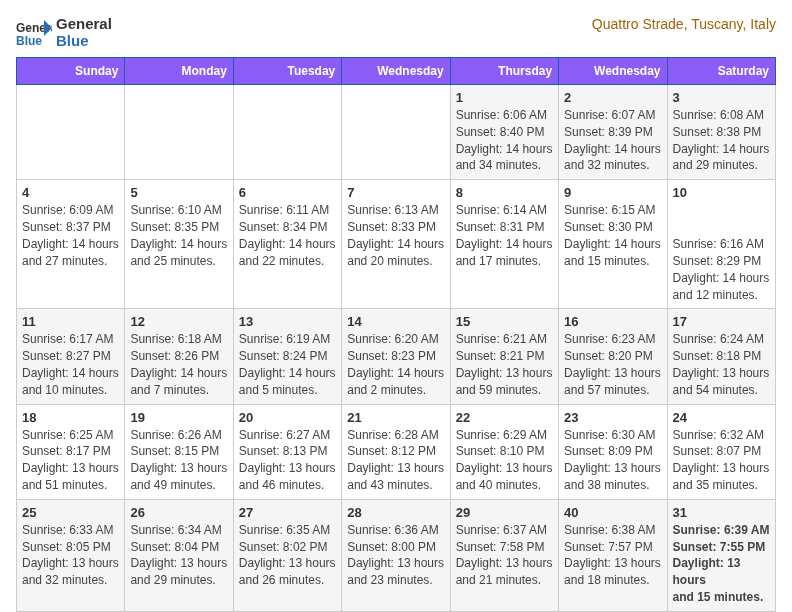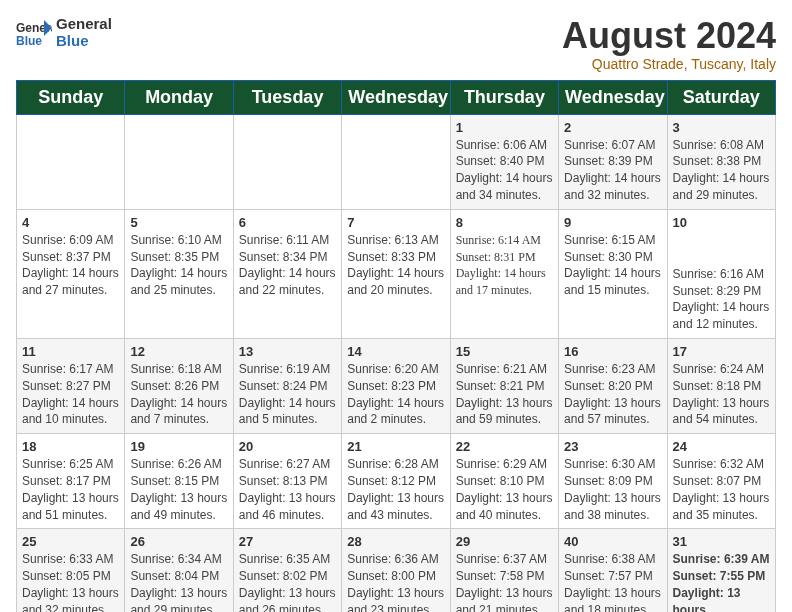--- a/index.html
+++ b/index.html
@@ -44,25 +44,25 @@
     .subtitle {
       font-size: 14px;
       color: #a16207;
     }
     table {
       width: 100%;
       border-collapse: collapse;
       table-layout: fixed;
     }
     thead tr th {
-      background-color: #14532d;
+      background-color: #8b5cf6;
       color: #fff;
-      text-align: center;
+      text-align: right;
       padding: 6px 6px;
-      font-size: 18px;
+      font-size: 12px;
       font-weight: bold;
       border: 1px solid #1a5da5;
     }
     tbody tr td {
       vertical-align: top;
       border: 1px solid #ccc;
       padding: 5px 5px;
       font-size: 10.5px;
       color: #333;
       height: 80px;
@@ -95,21 +95,20 @@
       <text x="0" y="14" font-size="12" font-weight="bold" fill="#333">General</text>
       <text x="0" y="27" font-size="12" font-weight="bold" fill="#2a6db5">Blue</text>
       <polygon points="28,2 36,10 28,18" fill="#2a6db5"></polygon>
     </svg>
     <div style="display:flex;flex-direction:column;">
       <span class="logo-text">General</span>
       <span class="logo-text logo-blue">Blue</span>
     </div>
   </div>
   <div class="title-block">
-    <div class="month-title">August 2024</div>
     <div class="subtitle">Quattro Strade, Tuscany, Italy</div>
   </div>
 </div>
 
 <table>
   <thead>
     <tr>
     <th>Sunday</th>
         <th>Monday</th>
         <th>Tuesday</th>
@@ -171,21 +170,21 @@
         </td>
         <td>
           <div class="day-number">7</div>
           <div class="day-info" style="white-space: pre-line;">Sunrise: 6:13 AM
 Sunset: 8:33 PM
 Daylight: 14 hours
 and 20 minutes.</div>
         </td>
         <td>
           <div class="day-number">8</div>
-          <div class="day-info" style="white-space: pre-line; font-family: Liberation Serif, serif;">Sunrise: 6:14 AM
+          <div class="day-info" style="white-space: pre-line;">Sunrise: 6:14 AM
 Sunset: 8:31 PM
 Daylight: 14 hours
 and 17 minutes.</div>
         </td>
         <td>
           <div class="day-number">9</div>
           <div class="day-info" style="white-space: pre-line;">Sunrise: 6:15 AM
 Sunset: 8:30 PM
 Daylight: 14 hours
 and 15 minutes.</div>

